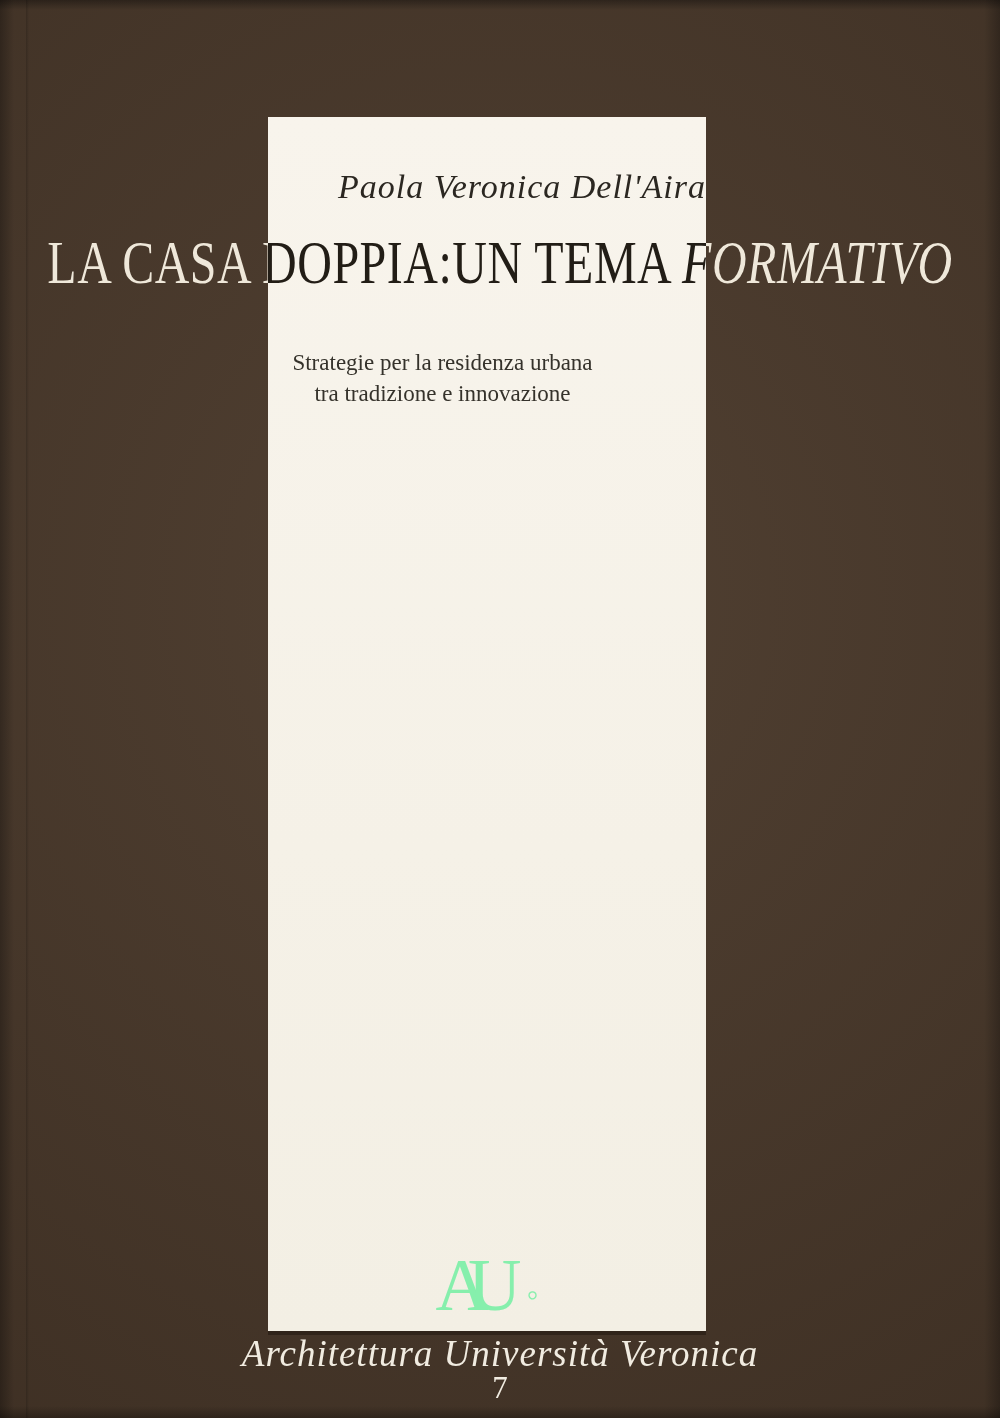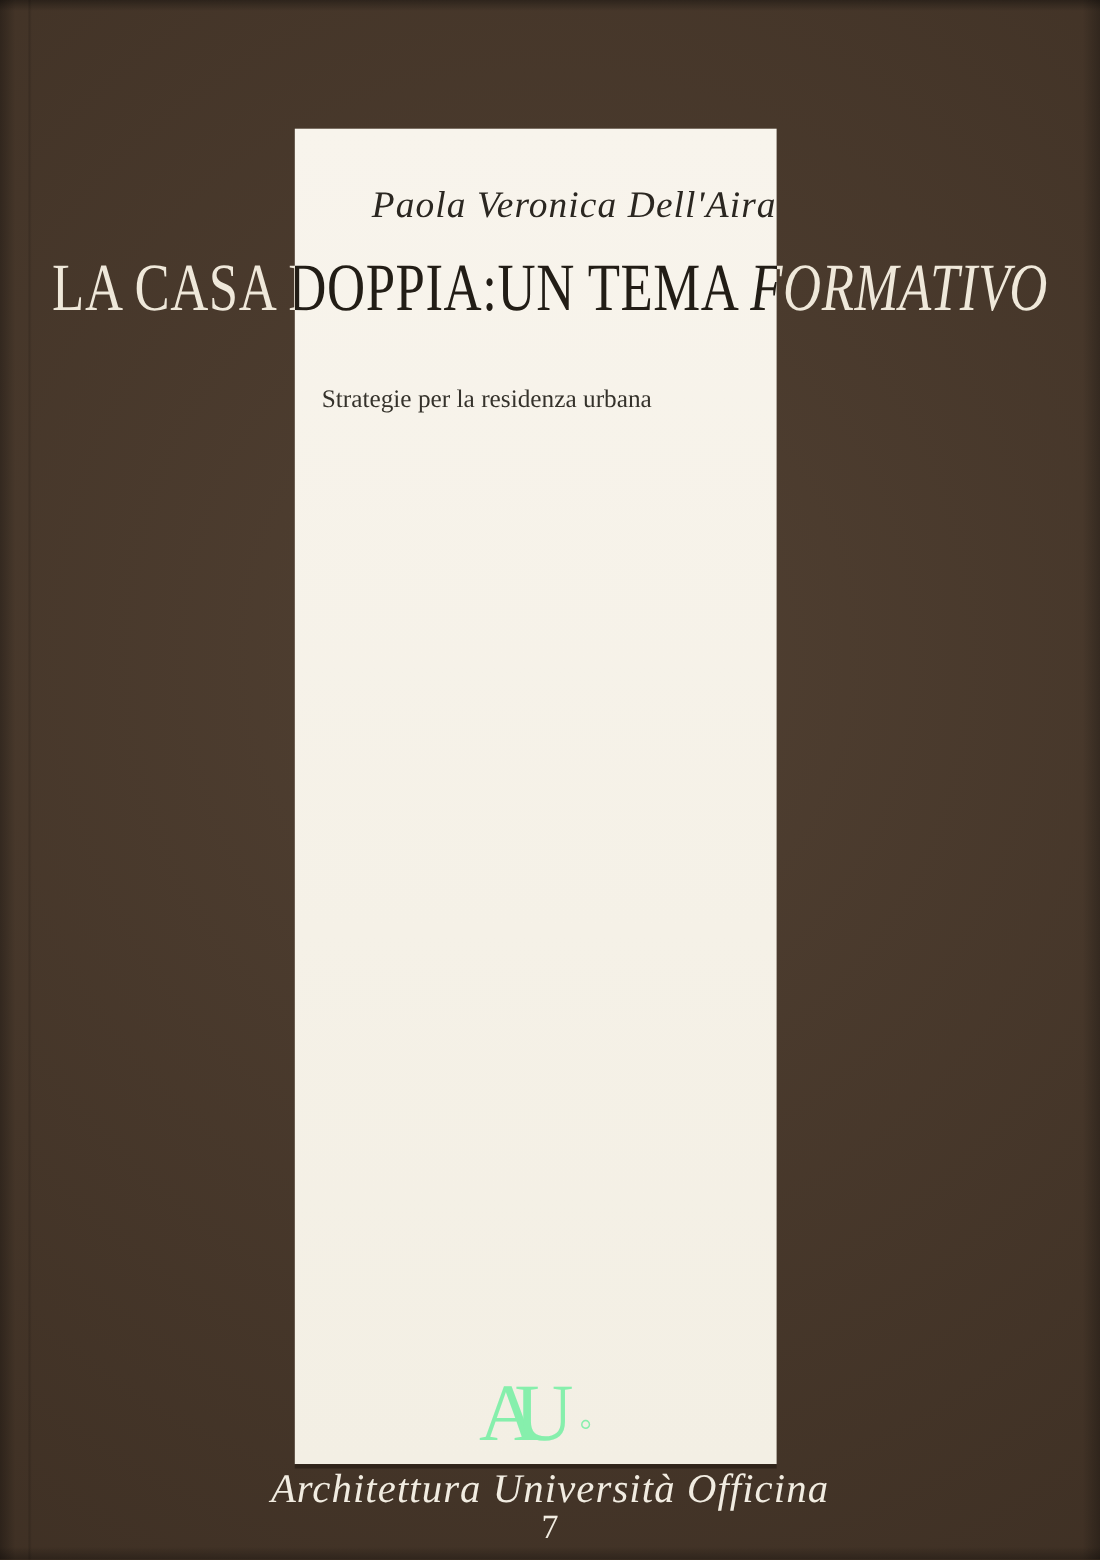--- a/index.html
+++ b/index.html
@@ -55,20 +55,21 @@
 <div id="cover"></div>
 <div id="crease"></div>
 <div id="column"></div>
 
 <div class="author">Paola Veronica Dell'Aira</div>
 
 <div class="title"><span>LA CASA DOPPIA:UN TEMA </span><span class="it">FORMATIVO</span></div>
 
 <div class="subtitle">
   <div>Strategie per la residenza urbana</div>
+  <div>tra tradizione e innovazione</div>
 </div>
 
 <div id="plan">
 <svg id="plansvg" width="1000" height="520" viewBox="0 0 1000 520">
   <defs>
     <clipPath id="clipCenter">
           <rect x="268" y="0" width="438" height="520"></rect>
         </clipPath>
     <clipPath id="clipSides">
           <rect x="0" y="0" width="268" height="520"></rect>
@@ -288,14 +289,14 @@
     </g>
   </defs>
 
   <use href="#plan" clip-path="url(#clipCenter)" style="color:#28221a"></use>
   <use href="#plan" clip-path="url(#clipSides)" style="color:#efe7d8"></use>
 </svg>
 </div>
 
 <div class="footer-logo"><span class="a">A</span><span class="u">U</span><span class="dot">◦</span></div>
 
-<div class="series">Architettura Università Officina</div>
+<div class="series">Architettura Università Veronica</div>
 <div class="number">7</div>
 
 </body></html>

